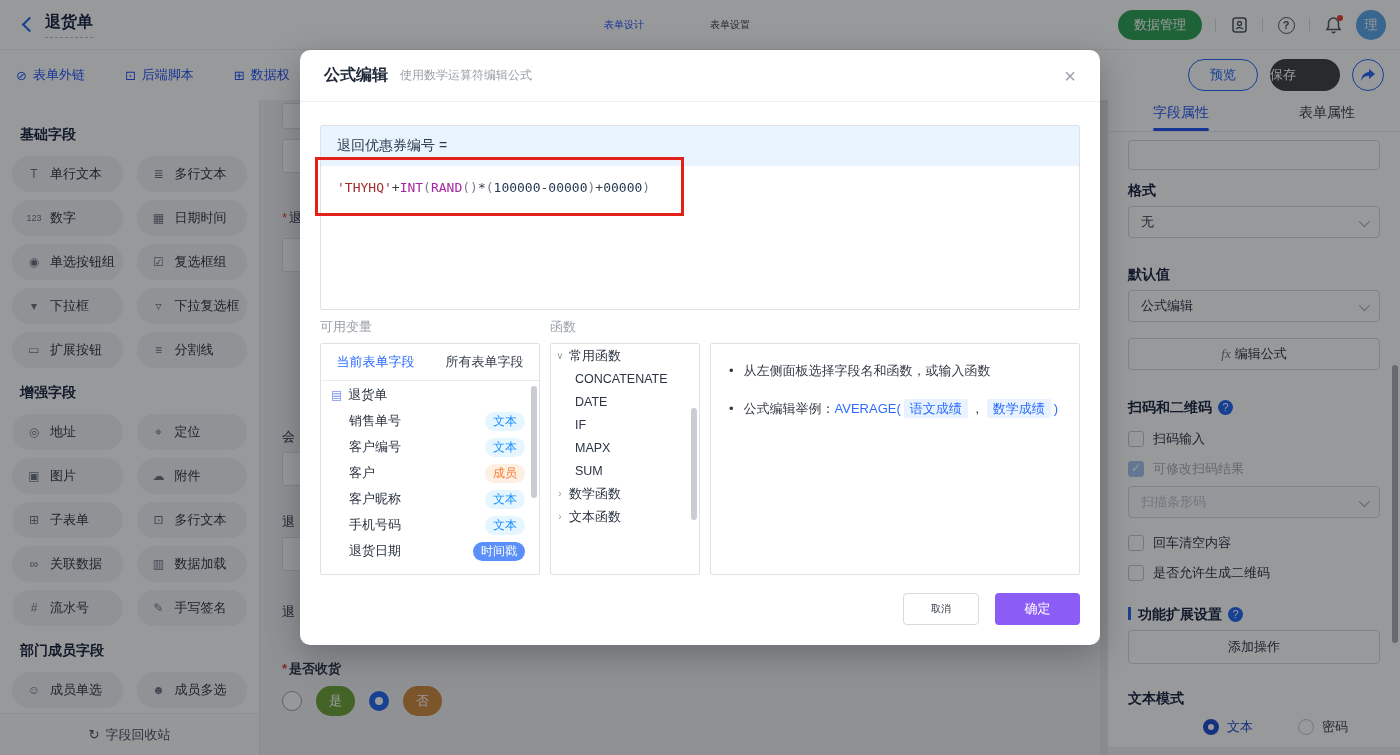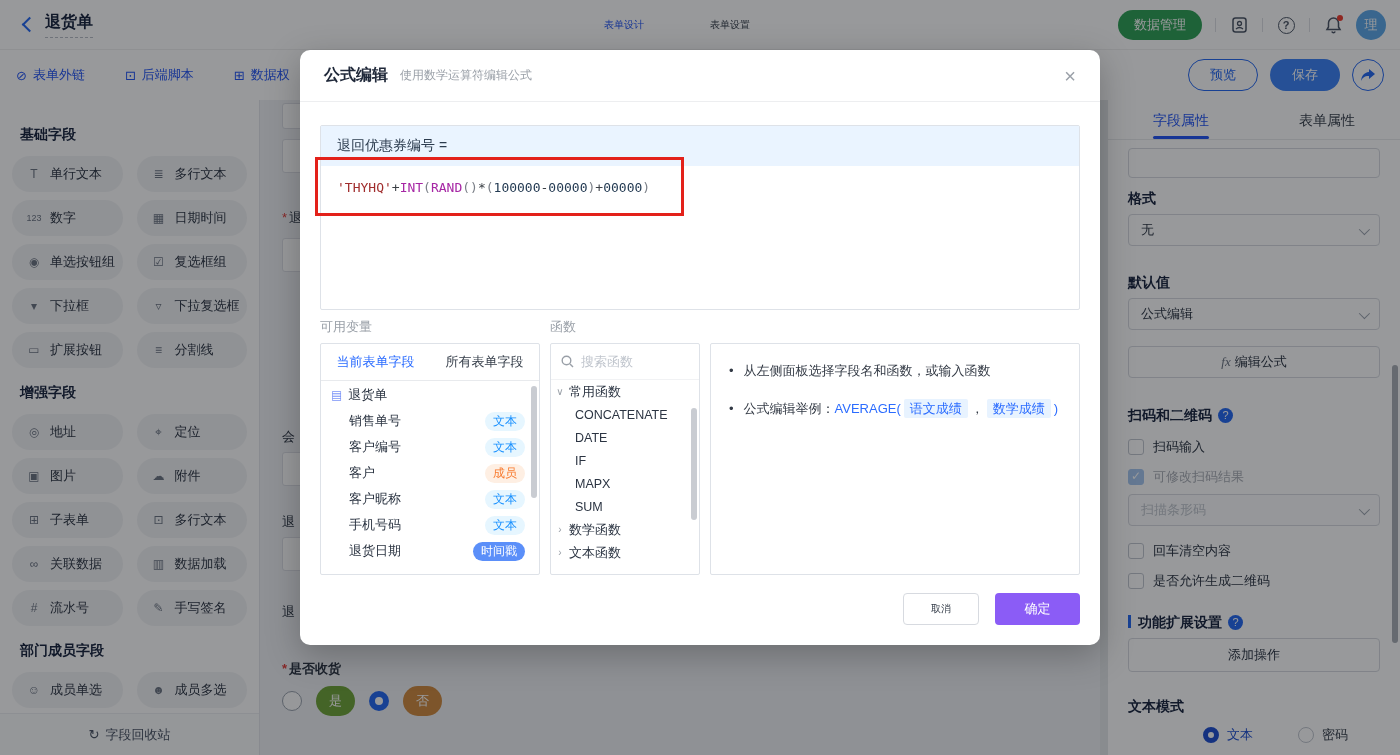--- a/index.html
+++ b/index.html
@@ -21,21 +21,21 @@
   .help-circ { width:17px; height:17px; border:1.5px solid #4a5464; border-radius:50%; font-size:11px; line-height:14px; text-align:center; color:#4a5464; font-weight:bold; }
   .red-dot { position:absolute; right:0; top:0; width:6px; height:6px; border-radius:50%; background:#f03b2e; }
   .avatar { width:30px; height:30px; border-radius:50%; background:#5CA8E8; color:#fff; font-size:13px; display:flex; align-items:center; justify-content:center; cursor:pointer; }
 
   
   .toolbar { position:absolute; left:0; top:50px; width:1400px; height:50px; background:#fff; display:flex; align-items:center; padding:0 16px; }
   .tool-item { display:flex; align-items:center; gap:6px; color:#2254F4; font-size:13px; margin-right:40px; cursor:pointer; }
   .tool-item .tglyph { font-size:13px; }
   .toolbar-right { position:absolute; right:16px; display:flex; align-items:center; gap:12px; }
   .btn-preview { width:70px; height:32px; border:1px solid #2468F2; color:#2468F2; border-radius:16px; background:#fff; font-size:13px; text-align:center; line-height:30px; cursor:pointer; }
-  .btn-save { width:70px; height:32px; border-radius:16px; background:#3b82f6; color:#fff; font-size:13px; text-align:center; line-height:32px; cursor:pointer; }
+  .btn-save { width:70px; height:32px; border-radius:16px; background:#404040; color:#fff; font-size:13px; text-align:left; line-height:32px; cursor:pointer; }
   .btn-share { width:32px; height:32px; border:1px solid #2468F2; border-radius:50%; display:flex; align-items:center; justify-content:center; cursor:pointer; background:#fff; }
 
   
   .lsb { position:absolute; left:0; top:100px; width:260px; height:655px; background:#fff; border-right:1px solid #e4e6ea; padding:16px 12px 0 12px; overflow:hidden; }
   .lsb-sec-title { font-size:14px; font-weight:bold; color:#17233d; margin:10px 8px 12px 8px; }
   .fgrid { display:grid; grid-template-columns:1fr 1fr; gap:8px 14px; margin-bottom:16px; }
   .fbtn { height:36px; background:#F2F3F5; border-radius:18px; display:flex; align-items:center; padding-left:14px; gap:8px; font-size:13px; color:#2b3442; cursor:pointer; }
   .fbtn .fic { color:#6b7482; font-size:12px; width:16px; text-align:center; flex:none; }
   .recycle { position:absolute; left:0; bottom:0; width:259px; height:42px; background:#FAFBFC; border-top:1px solid #eceef1; display:flex; align-items:center; justify-content:center; gap:6px; font-size:13px; color:#4a5464; cursor:pointer; }
 
@@ -44,21 +44,21 @@
   .cv-label { position:absolute; left:21px; font-size:13px; color:#2b3442; white-space:nowrap; }
   .req { color:#e23c39; margin-right:2px; }
   .cv-input { position:absolute; left:21px; width:420px; height:34px; background:#fff; border:1px solid #DCDFE6; border-radius:3px; }
   .opt-row { position:absolute; left:21px; top:686px; display:flex; align-items:center; gap:14px; }
   .radio-lg { width:20px; height:20px; border:1px solid #99A1AC; border-radius:50%; background:#fdfdfd; }
   .radio-lg.sel { border:6px solid #2468F2; background:#fff; }
   .opt-pill { height:30px; padding:0 13px; border-radius:15px; color:#fff; font-size:13px; line-height:30px; }
   .scrollstrip { position:absolute; left:1100px; top:100px; width:8px; height:655px; background:#E6E8EB; }
 
   
-  .props { position:absolute; left:1108px; top:100px; width:292px; height:655px; background:#fff; }
+  .props { position:absolute; left:1108px; top:92px; width:292px; height:655px; background:#fff; }
   .ptabs { position:relative; height:40px; border-bottom:1px solid #E8EAED; display:flex; }
   .ptab { flex:1; text-align:center; line-height:40px; font-size:14px; color:#38404c; cursor:pointer; }
   .ptab.active { color:#2254F4; }
   .ptab-bar { position:absolute; left:45px; bottom:0; width:56px; height:3px; background:#2254F4; border-radius:2px; }
   .pbody { position:absolute; left:20px; right:20px; top:40px; }
   .pinput { position:absolute; left:0; right:0; height:30px; border:1px solid #D7DAE0; border-radius:4px; background:#fff; }
   .plabel { position:absolute; font-size:14px; font-weight:bold; color:#17233d; }
   .pselect { position:absolute; left:0; right:0; height:32px; border:1px solid #D7DAE0; border-radius:4px; background:#fff; font-size:13px; color:#2b3442; line-height:30px; padding-left:12px; cursor:pointer; }
   .pselect .chev { position:absolute; right:12px; top:12px; width:8px; height:8px; border-right:1.5px solid #9aa2ad; border-bottom:1.5px solid #9aa2ad; transform:rotate(45deg) translateY(-2px); }
   .pselect.disabled { color:#BFC4CC; background:#FBFCFD; cursor:default; }
@@ -409,29 +409,20 @@
           <span class="badge bg-text">文本</span>
         </div>
       <div class="vrow">
           <span>退货日期</span>
           <span class="badge bg-time">时间戳</span>
         </div>
       <div class="vscroll"></div>
     </div>
 
     <div class="panel fp">
-      <div class="fp-search">
-        <span>
-            <svg width="13" height="13" viewBox="0 0 13 13">
-              <circle cx="5.5" cy="5.5" r="4.3" fill="none" stroke="#9aa0a8" stroke-width="1.4"></circle>
-              <line x1="9" y1="9" x2="12" y2="12" stroke="#9aa0a8" stroke-width="1.4"></line>
-            </svg>
-          </span>
-        <input type="text" placeholder="搜索函数" style="">
-      </div>
       <div class="frow">
           <span class="caret">∨</span>
           <span>常用函数</span>
         </div>
       <div class="frow fn-item">CONCATENATE</div>
       <div class="frow fn-item">DATE</div>
       <div class="frow fn-item">IF</div>
       <div class="frow fn-item">MAPX</div>
       <div class="frow fn-item">SUM</div>
       <div class="frow">

